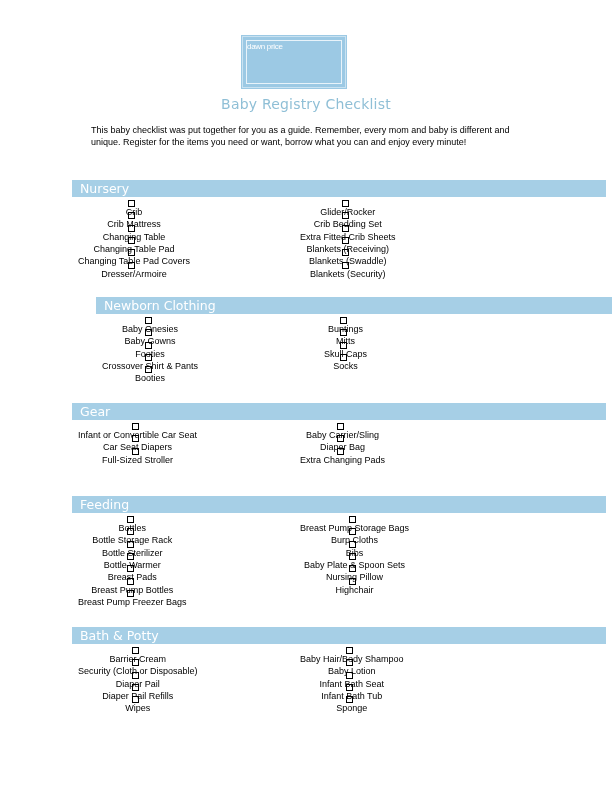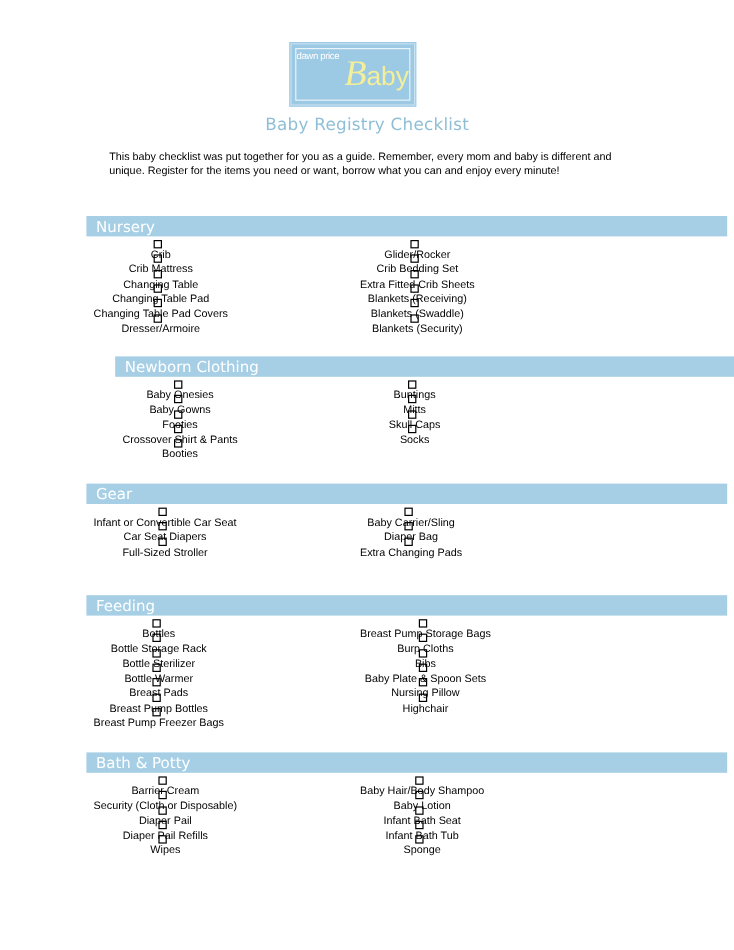--- a/index.html
+++ b/index.html
@@ -27,21 +27,20 @@
     .col.right { left: 228px; }
     .item { display: flex; align-items: center; height: 12.35px; font-size: 9px; white-space: nowrap; flex-direction: column; }
     .box { width: 7px; height: 7px; border: 1.5px solid #000; box-sizing: border-box; margin-right: 4px; flex: none; }
   </style>
 </head>
 <body>
 
 <div class="logo">
   <div class="logo-inner"></div>
   <span class="logo-small">dawn price</span>
-  <span class="logo-big"><span>B</span><span class="rest">aby</span></span>
 </div>
 
 <div class="title">Baby Registry Checklist</div>
 <div class="intro">This baby checklist was put together for you as a guide. Remember, every mom and baby is different and unique.  Register for the items you need or want, borrow what you can and enjoy every minute!</div>
 
 <div class="section" id="sec0" style="top:180px;">
     <div class="band">Nursery</div>
     <div class="cols">
       <div class="col left">
         <div class="item">

